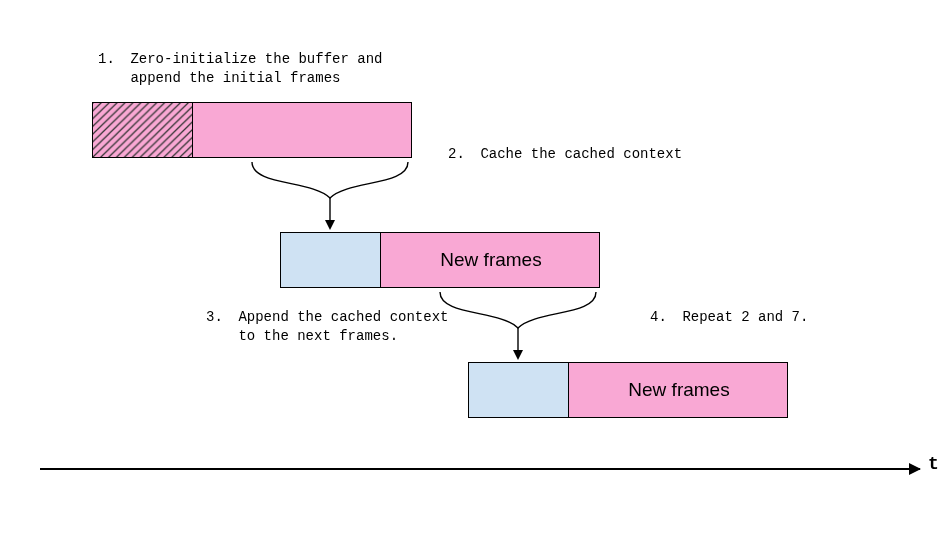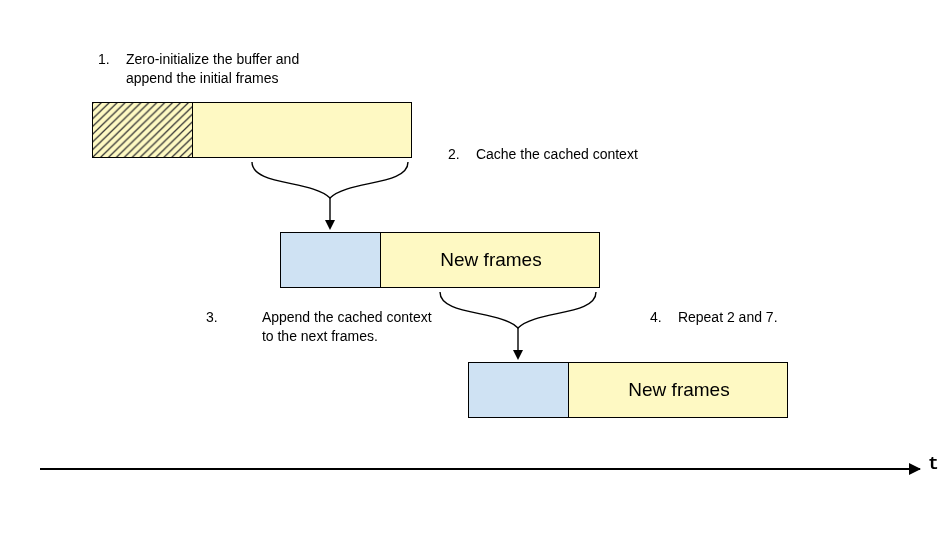--- a/index.html
+++ b/index.html
@@ -8,26 +8,26 @@
     width: 950px;
     height: 535px;
     background: #ffffff;
     font-family: Arial, Helvetica, sans-serif;
     font-size: 14px;
     color: #000;
     position: relative;
     overflow: hidden;
   }
   .abs { position: absolute; }
-  .step-label { line-height: 1.35; }
+  .step-label { line-height: 1.35; font-family: Liberation Mono, monospace; }
   .step-num { display: inline-block; width: 24px; vertical-align: top; }
   .step-text { display: inline-block; vertical-align: top; }
   .buffer {
     border: 1.5px solid #000;
-    background: #fef9c3;
+    background: #f9a8d4;
     box-sizing: border-box;
   }
   .hatched {
     position: absolute;
     top: 0;
     left: 0;
     height: 100%;
     box-sizing: border-box;
     border-right: 1.5px solid #000;
   }
@@ -107,21 +107,21 @@
   <path d="M 82 72 L 77 62 L 87 62 Z" fill="#000"></path>
 </svg>
 
 <div class="abs buffer" style="left:280px; top:232px; width:320px; height:56px;">
   <div class="context" style="width:100px;"></div>
   <div class="frames-label" style="left:100px; width:220px;">New frames</div>
 </div>
 
 <div class="abs step-label" style="left:206px; top:308px;">
   <span class="step-num">3.</span>
-  <span class="step-text" style="white-space:pre-line;margin-left:28px;">Append the cached context
+  <span class="step-text" style="white-space:pre-line;">Append the cached context
 to the next frames.</span>
 </div>
 
 <div class="abs step-label" style="left:650px; top:308px;">
   <span class="step-num">4.</span>
   <span class="step-text">Repeat 2 and 7.</span>
 </div>
 
 <svg class="brace" style="left:436px; top:288px; width:164px; height:74px;" viewBox="0 0 164 74">
   <path d="M 4 4 C 4 28, 64 22, 82 40 C 100 22, 160 28, 160 4" fill="none" stroke="#000" stroke-width="1.4"></path>

